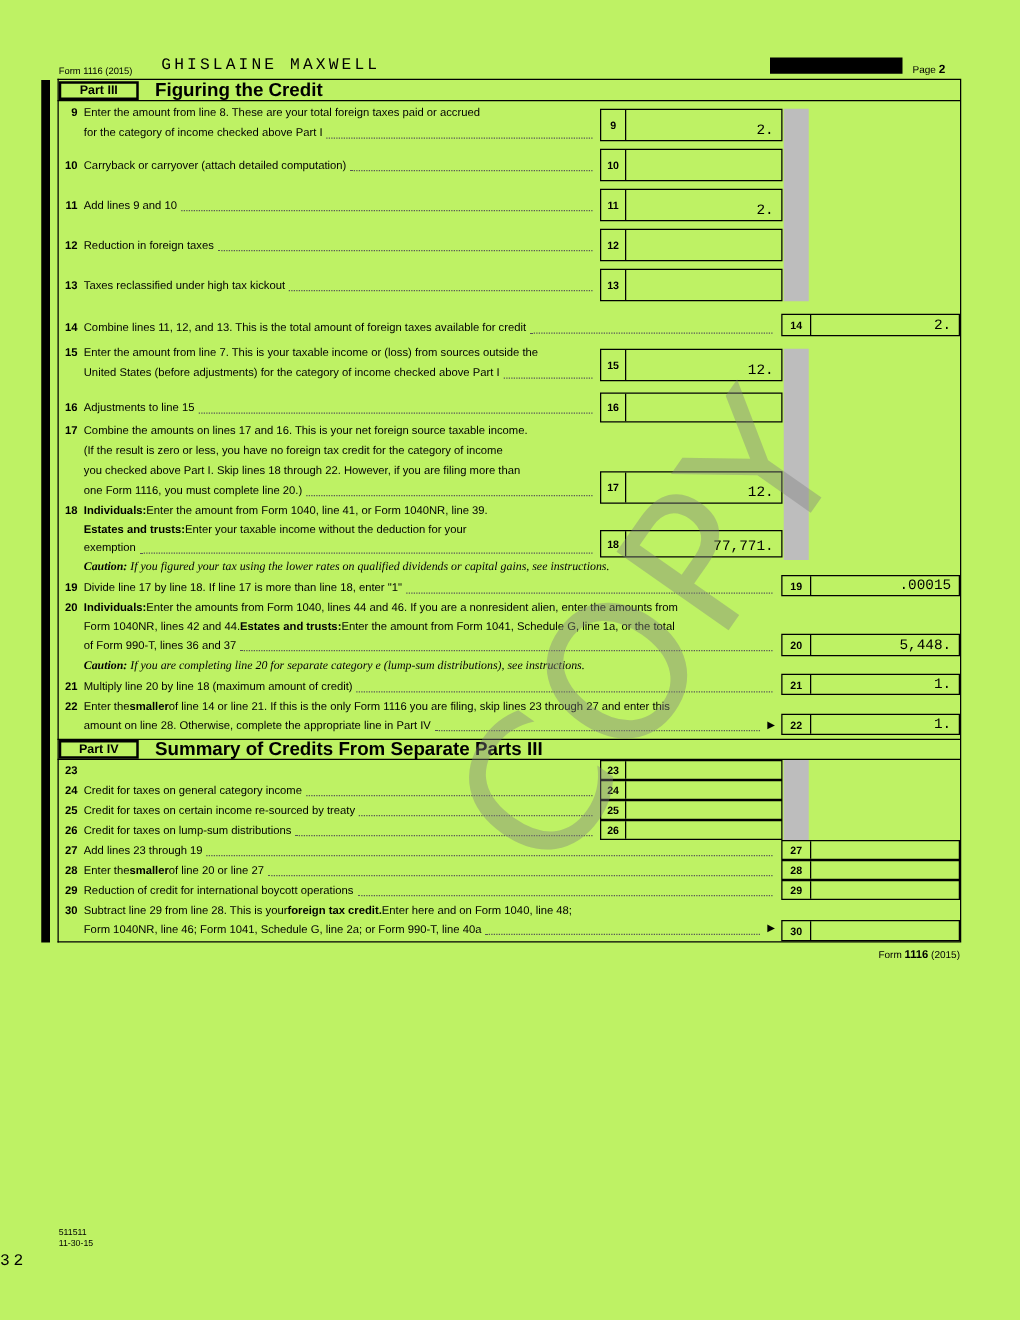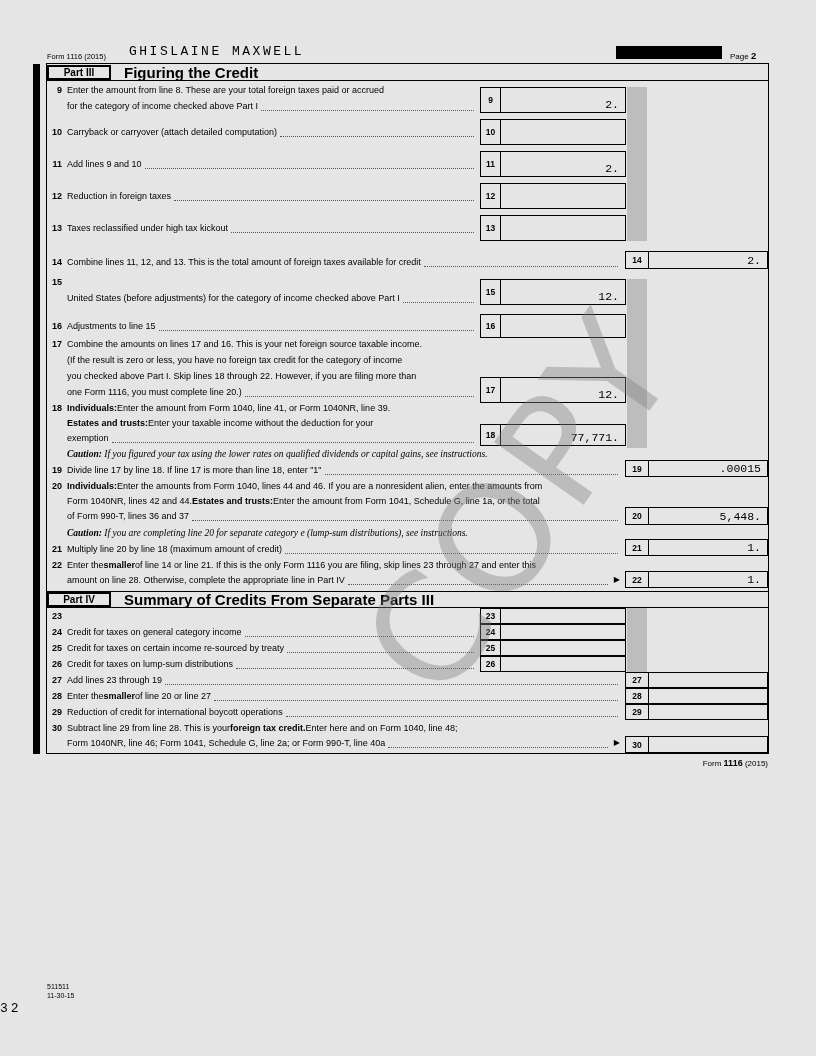--- a/index.html
+++ b/index.html
@@ -1,17 +1,17 @@
 <!DOCTYPE html>
 <html><head>
 <meta charset="utf-8">
 <style>
   * { margin:0; padding:0; box-sizing:border-box; }
   html,body { background:#fff; }
-  .page { position:relative; width:816px; height:1056px; background:#e5e5e5;
+  .page { position:relative; width:816px; height:1056px; background:#bef264;
           font-family:"Liberation Sans", sans-serif; color:#000; overflow:hidden; }
   .t   { position:absolute; font-size:9px; line-height:13px; white-space:nowrap; }
   .row { position:absolute; display:flex; align-items:flex-end; height:13px;
          font-size:9px; line-height:13px; white-space:nowrap; }
   .lead{ flex:1; border-bottom:1px dotted #555; margin:0 4px 2px 3px; min-width:8px; }
   .b   { font-weight:bold; }
   .num { position:absolute; left:46px; width:16px; text-align:right;
          font-weight:bold; font-size:9px; line-height:13px; }
   .box { position:absolute; border:1px solid #000; display:flex; }
   .bn  { width:20px; border-right:1px solid #000; display:flex; align-items:center;
@@ -127,20 +127,23 @@
   <div class="row" style="top:256px;left:67px;width:555px">
       <span>Combine lines 11, 12, and 13. This is the total amount of foreign taxes available for credit</span>
       <span class="lead"></span>
     </div>
   <div class="box rbox" style="top:251px;height:18px">
       <span class="bn">14</span>
       <span class="bv">2.</span>
     </div>
 
   <div class="num" style="top:276px">15</div>
+  <div class="row" style="top:276px;left:67px;width:411px">
+      <span>Enter the amount from line 7. This is your taxable income or (loss) from sources outside the</span>
+    </div>
   <div class="row" style="top:292px;left:67px;width:411px">
       <span>United States (before adjustments) for the category of income checked above Part I</span>
       <span class="lead"></span>
     </div>
   <div class="box mbox" style="top:279px;height:26px">
       <span class="bn">15</span>
       <span class="bv">12.</span>
     </div>
 
   <div class="num" style="top:320px">16</div>

